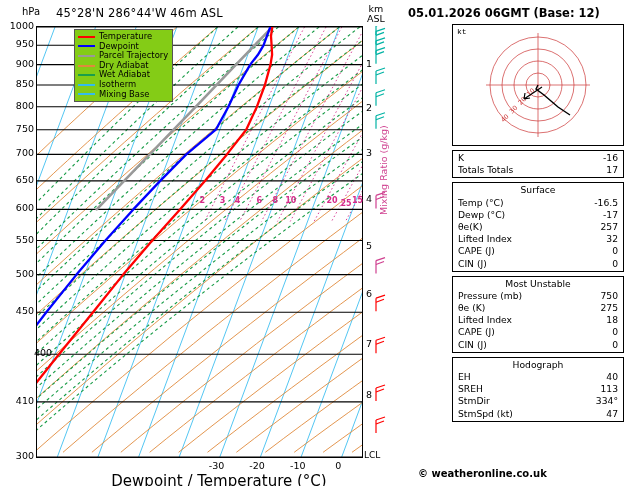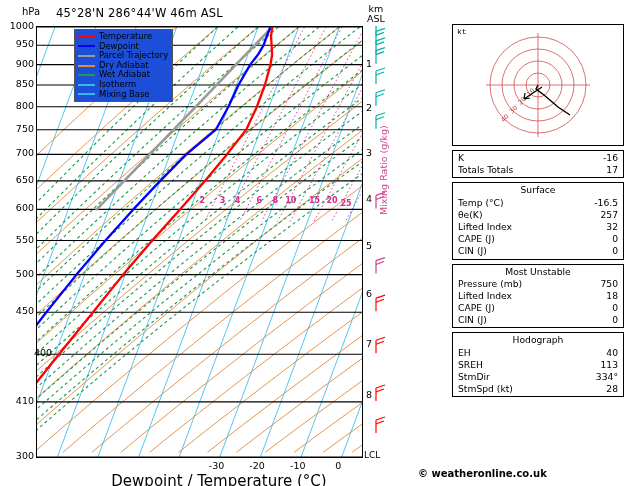--- a/index.html
+++ b/index.html
@@ -51,21 +51,21 @@
   .xlab {
     position: absolute; top: 460px;
     font-size: 9.5px; color: #000; text-align: center; width: 40px;
   }
   #xaxis-title {
     position: absolute; left: 99px; top: 472px;
     font-size: 15px; color: #000; width: 240px; text-align: center;
   }
   #legend {
     position: absolute; left: 74px; top: 29px;
-    background: #1d4ed8; border: 1px solid #555;
+    background: #84cc16; border: 1px solid #555;
     padding: 2px 4px 2px 3px;
     font-size: 8.4px; line-height: 9.6px; color: #000;
   }
   #legend .row { display: flex; align-items: center; height: 9.6px; }
   #legend .sw { width: 17px; height: 0; border-top-width: 2px; border-top-style: solid; margin-right: 4px; }
   #mixing-label {
     position: absolute; left: 378px; top: 215px;
     font-size: 9.5px; color: #cf3f8f;
     transform: rotate(-90deg); transform-origin: left top;
     white-space: nowrap;
@@ -349,21 +349,21 @@
     <div id="xaxis-title">Dewpoint / Temperature (°C)</div>
 
     <div id="mixing-label">Mixing Ratio (g/kg)</div>
     <div id="mixlabels">
         <div class="mixlab" style="left: 199.457px; top: 196.442px;">2</div>
         <div class="mixlab" style="left: 219.737px; top: 196.442px;">3</div>
         <div class="mixlab" style="left: 234.648px; top: 196.442px;">4</div>
         <div class="mixlab" style="left: 256.428px; top: 196.442px;">6</div>
         <div class="mixlab" style="left: 272.436px; top: 196.442px;">8</div>
         <div class="mixlab" style="left: 285.176px; top: 196.442px;">10</div>
-        <div class="mixlab" style="left: 309.044px; top: 196.442px;">15</div>
+        <div class="mixlab" style="left: 309.044px; top: 196.442px; padding-left: 43px;">15</div>
         <div class="mixlab" style="left: 326.531px; top: 196.442px;">20</div>
         <div class="mixlab" style="left: 340.396px; top: 199px;">25</div>
       </div>
 
     <div id="lcl-label">LCL</div>
 
     <div id="legend">
         <div class="row">
           <span class="sw" style="border-top-color: rgb(255, 0, 0);"></span>
           <span>Temperature</span>
@@ -389,20 +389,21 @@
           <span>Isotherm</span>
         </div>
         <div class="row">
           <span class="sw" style="border-top-color: rgb(51, 187, 238);"></span>
           <span>Mixing Base</span>
         </div>
       </div>
   </div>
 
   <div id="right-panel">
+    <div id="rp-title">05.01.2026 06GMT (Base: 12)</div>
 
     <div id="hodo-box">
       <div id="hodo-kt">kt</div>
       <svg width="170" height="120" viewBox="0 0 170 120">
         <g id="g-hodo">
             <circle cx="85" cy="60" r="12" fill="none" stroke="#cc3333" stroke-width="0.7"></circle>
             <circle cx="85" cy="60" r="24" fill="none" stroke="#cc3333" stroke-width="0.7"></circle>
             <circle cx="85" cy="60" r="36" fill="none" stroke="#cc3333" stroke-width="0.7"></circle>
             <circle cx="85" cy="60" r="48" fill="none" stroke="#cc3333" stroke-width="0.7"></circle>
             <line x1="33" y1="60" x2="137" y2="60" stroke="#cc3333" stroke-width="0.7"></line>
@@ -428,20 +429,24 @@
             <span class="v">17</span>
           </div>
         </div>
         <div class="tbl">
           <div class="thead">Surface</div>
           <div class="trow">
             <span class="k">Temp (°C)</span>
             <span class="v">-16.5</span>
           </div>
           <div class="trow">
+            <span class="k">Dewp (°C)</span>
+            <span class="v">-17</span>
+          </div>
+          <div class="trow">
             <span class="k">θe(K)</span>
             <span class="v">257</span>
           </div>
           <div class="trow">
             <span class="k">Lifted Index</span>
             <span class="v">32</span>
           </div>
           <div class="trow">
             <span class="k">CAPE (J)</span>
             <span class="v">0</span>
@@ -451,20 +456,24 @@
             <span class="v">0</span>
           </div>
         </div>
         <div class="tbl">
           <div class="thead">Most Unstable</div>
           <div class="trow">
             <span class="k">Pressure (mb)</span>
             <span class="v">750</span>
           </div>
           <div class="trow">
+            <span class="k">θe (K)</span>
+            <span class="v">275</span>
+          </div>
+          <div class="trow">
             <span class="k">Lifted Index</span>
             <span class="v">18</span>
           </div>
           <div class="trow">
             <span class="k">CAPE (J)</span>
             <span class="v">0</span>
           </div>
           <div class="trow">
             <span class="k">CIN (J)</span>
             <span class="v">0</span>
@@ -479,21 +488,21 @@
           <div class="trow">
             <span class="k">SREH</span>
             <span class="v">113</span>
           </div>
           <div class="trow">
             <span class="k">StmDir</span>
             <span class="v">334°</span>
           </div>
           <div class="trow">
             <span class="k">StmSpd (kt)</span>
-            <span class="v">28</span>
+            <span class="v">47</span>
           </div>
         </div>
       </div>
   </div>
 
   <div id="credit">
     <span class="c">©&nbsp;</span><span>weatheronline.co.uk</span>
   </div>
 </div>
 

